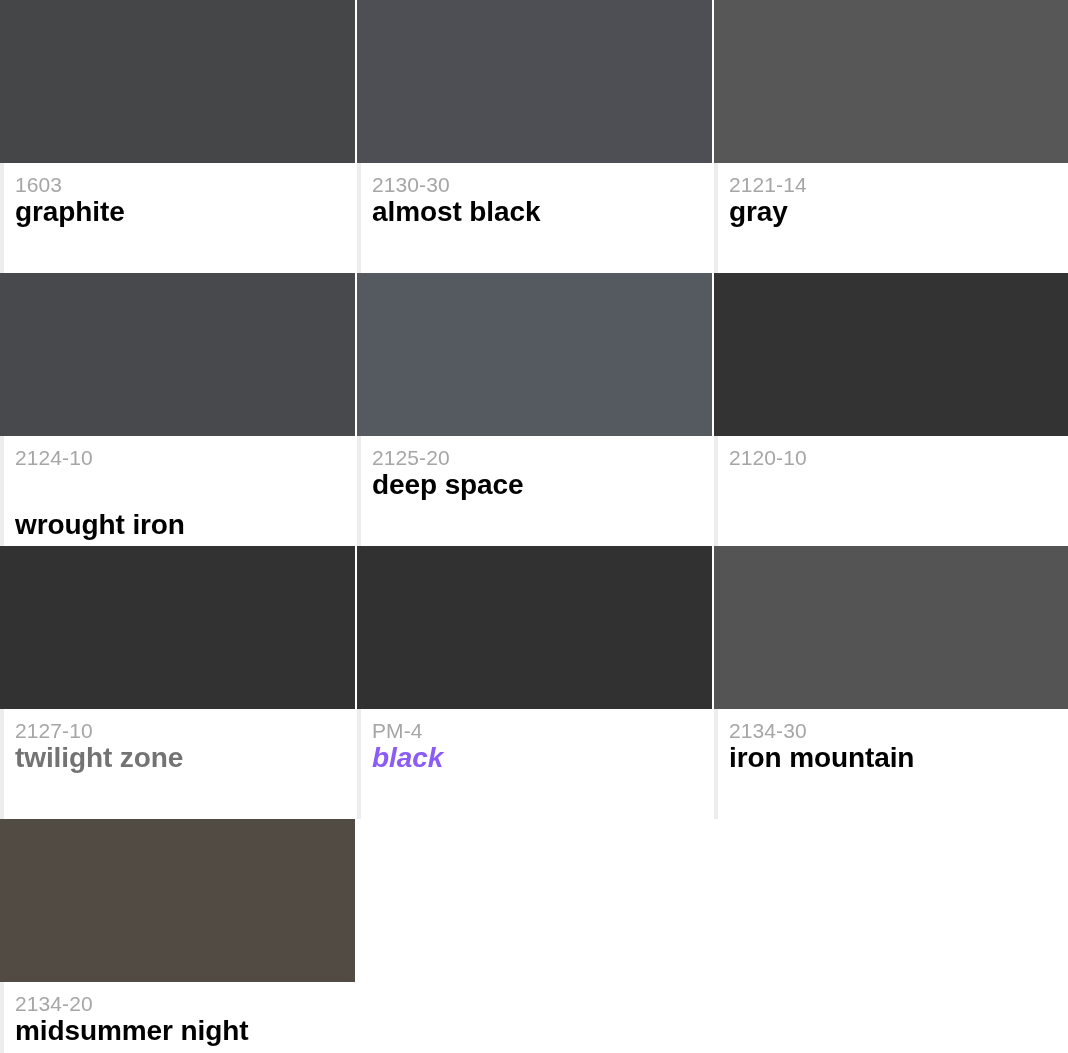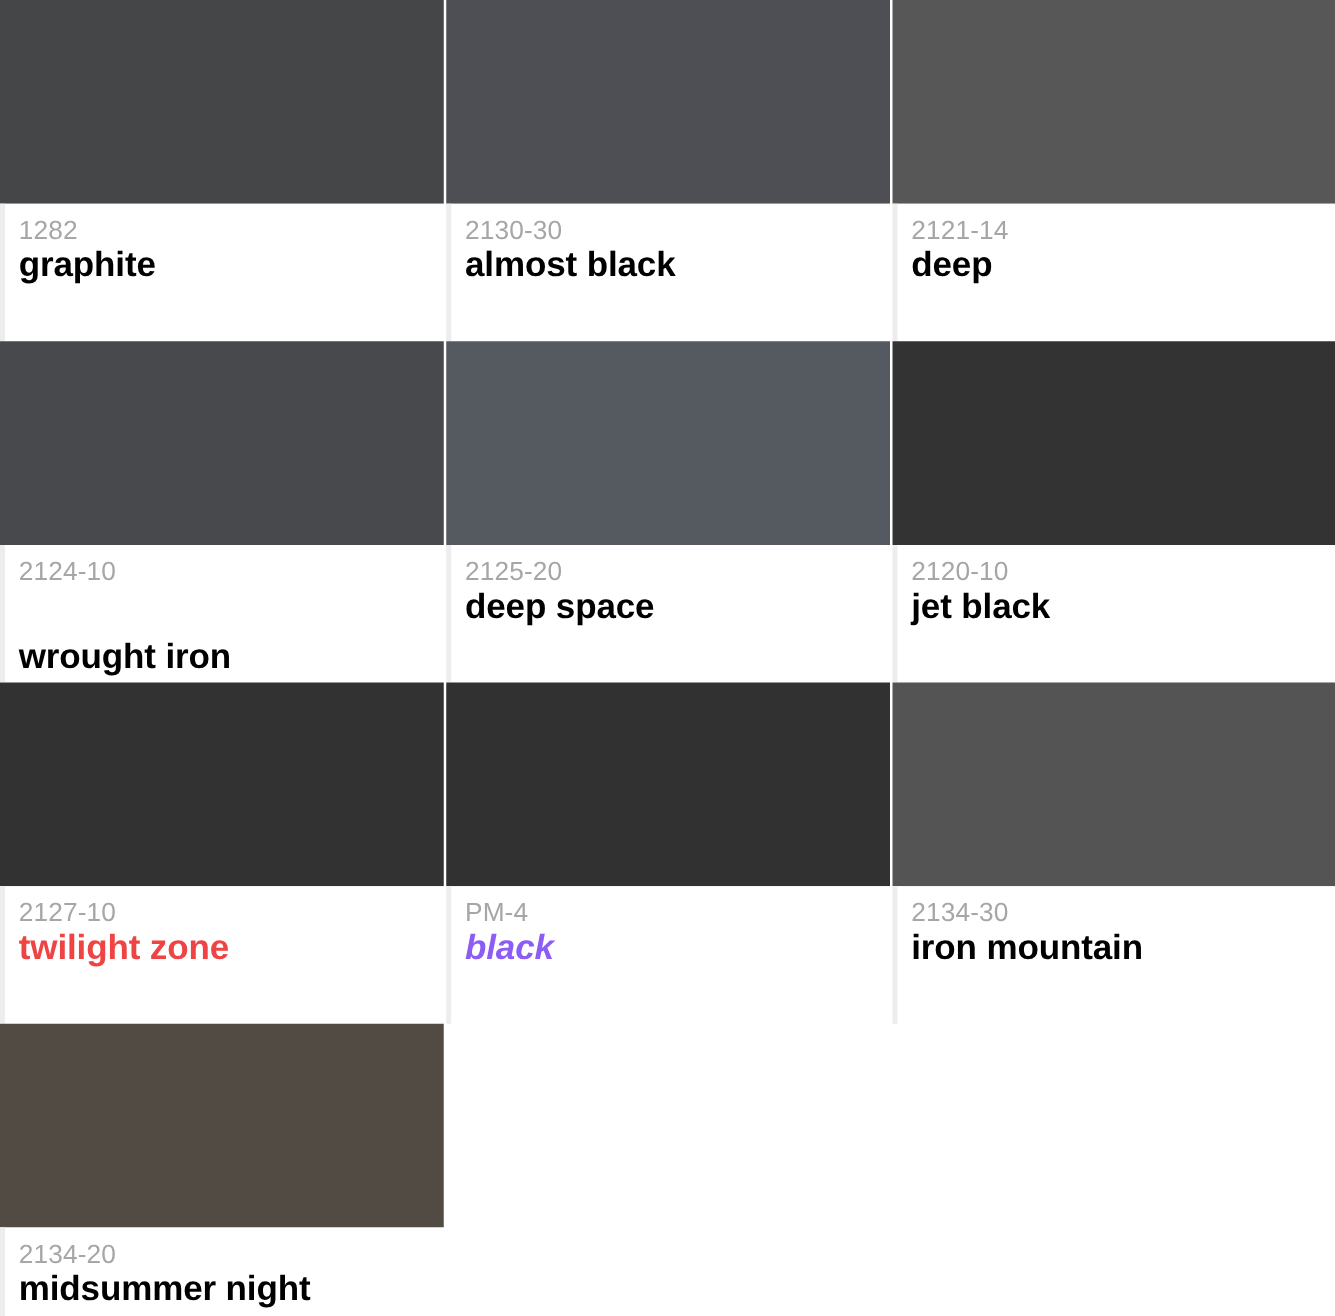--- a/index.html
+++ b/index.html
@@ -65,64 +65,63 @@
     white-space: nowrap;
   }
 </style>
 </head>
 <body style="background: rgb(255, 255, 255);">
 
 <div id="swatch-grid">
     <div class="swatch-card">
     <div class="swatch-chip" title="graphite" style="background-color: rgb(69, 70, 72);"></div>
     <div class="swatch-label" style="border-left-color: rgb(237, 237, 237);">
-      <span class="swatch-code" style="color: rgb(166, 166, 166);">1282</span>
+      <span class="swatch-code" style="color: rgb(166, 166, 166);">1603</span>
       <span class="swatch-name" style="color: rgb(0, 0, 0);">graphite</span>
     </div>
   </div>
     <div class="swatch-card">
     <div class="swatch-chip" title="almost black" style="background-color: rgb(78, 78, 85);"></div>
     <div class="swatch-label" style="border-left-color: rgb(237, 237, 237);">
       <span class="swatch-code" style="color: rgb(166, 166, 166);">2130-30</span>
       <span class="swatch-name" style="color: rgb(0, 0, 0);">almost black</span>
     </div>
   </div>
     <div class="swatch-card">
     <div class="swatch-chip" title="gray" style="background-color: rgb(87, 87, 87);"></div>
     <div class="swatch-label" style="border-left-color: rgb(237, 237, 237);">
       <span class="swatch-code" style="color: rgb(166, 166, 166);">2121-14</span>
-      <span class="swatch-name" style="color: rgb(0, 0, 0);">deep</span>
+      <span class="swatch-name" style="color: rgb(0, 0, 0);">gray</span>
     </div>
   </div>
     <div class="swatch-card">
     <div class="swatch-chip" title="wrought iron" style="background-color: rgb(72, 73, 76);"></div>
     <div class="swatch-label" style="border-left-color: rgb(237, 237, 237);">
       <span class="swatch-code" style="color: rgb(166, 166, 166);">2124-10</span>
       <span class="swatch-name" style="color: rgb(0, 0, 0); margin-top: 40px;">wrought iron</span>
     </div>
   </div>
     <div class="swatch-card">
     <div class="swatch-chip" title="deep space" style="background-color: rgb(85, 90, 97);"></div>
     <div class="swatch-label" style="border-left-color: rgb(237, 237, 237);">
       <span class="swatch-code" style="color: rgb(166, 166, 166);">2125-20</span>
       <span class="swatch-name" style="color: rgb(0, 0, 0);">deep space</span>
     </div>
   </div>
     <div class="swatch-card">
     <div class="swatch-chip" title="jet black" style="background-color: rgb(51, 51, 52);"></div>
     <div class="swatch-label" style="border-left-color: rgb(237, 237, 237);">
       <span class="swatch-code" style="color: rgb(166, 166, 166);">2120-10</span>
-      <span class="swatch-name" style="color: rgb(0, 0, 0);">jet black</span>
     </div>
   </div>
     <div class="swatch-card">
     <div class="swatch-chip" title="twilight zone" style="background-color: rgb(50, 50, 50);"></div>
     <div class="swatch-label" style="border-left-color: rgb(237, 237, 237);">
       <span class="swatch-code" style="color: rgb(166, 166, 166);">2127-10</span>
-      <span class="swatch-name" style="color: #ef4444;">twilight zone</span>
+      <span class="swatch-name" style="color: #737373;">twilight zone</span>
     </div>
   </div>
     <div class="swatch-card">
     <div class="swatch-chip" title="black" style="background-color: rgb(49, 49, 49);"></div>
     <div class="swatch-label" style="border-left-color: rgb(237, 237, 237);">
       <span class="swatch-code" style="color: rgb(166, 166, 166);">PM-4</span>
       <span class="swatch-name" style="color: #8b5cf6; font-style: italic;">black</span>
     </div>
   </div>
     <div class="swatch-card">

